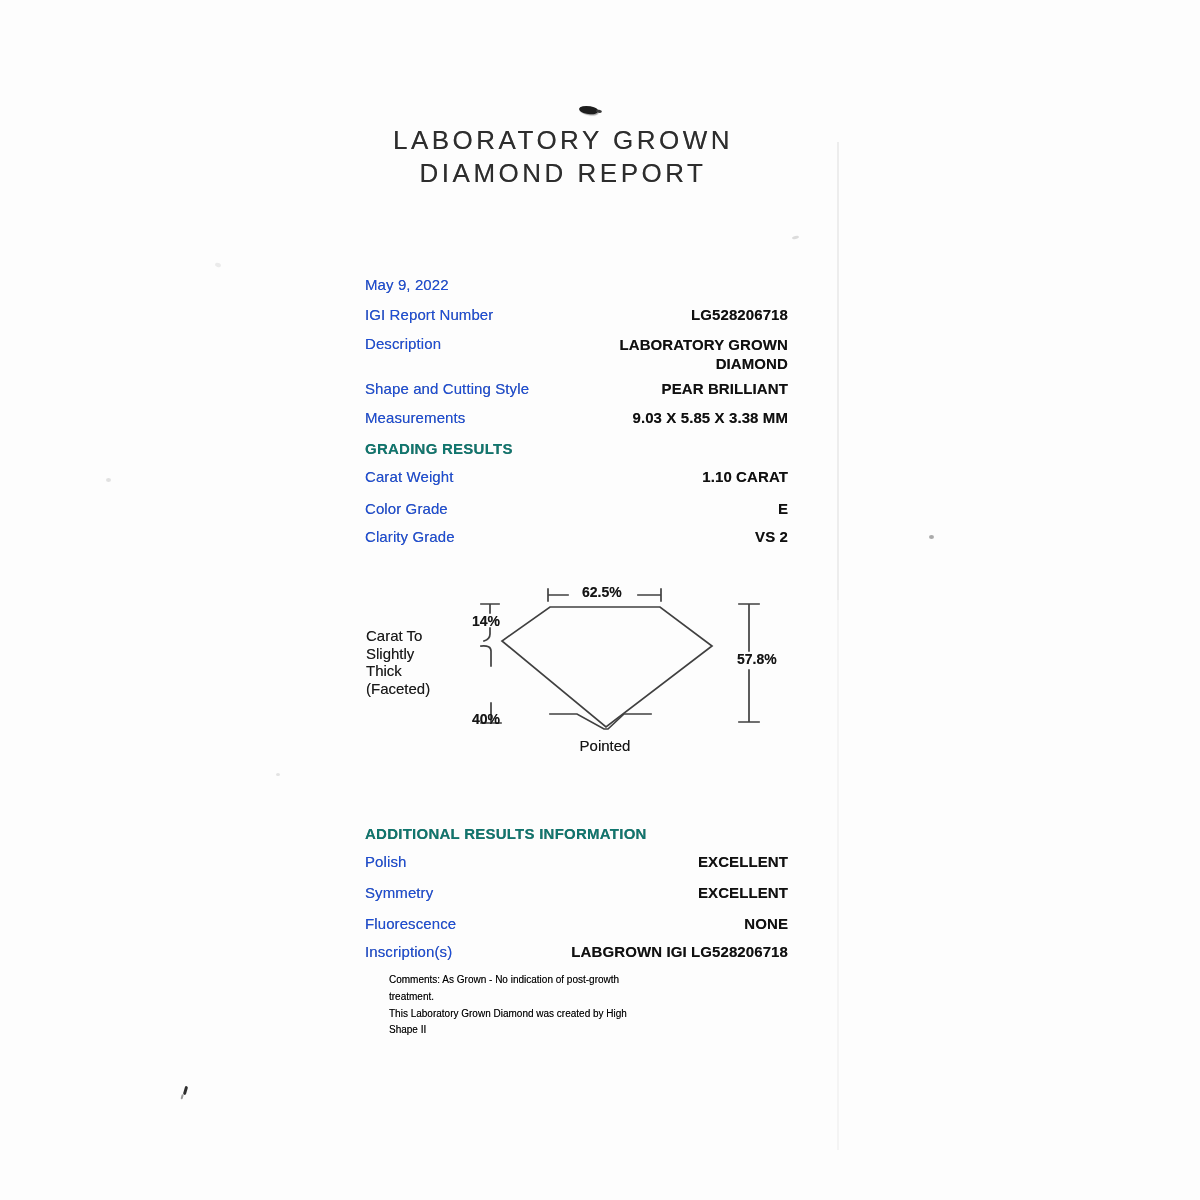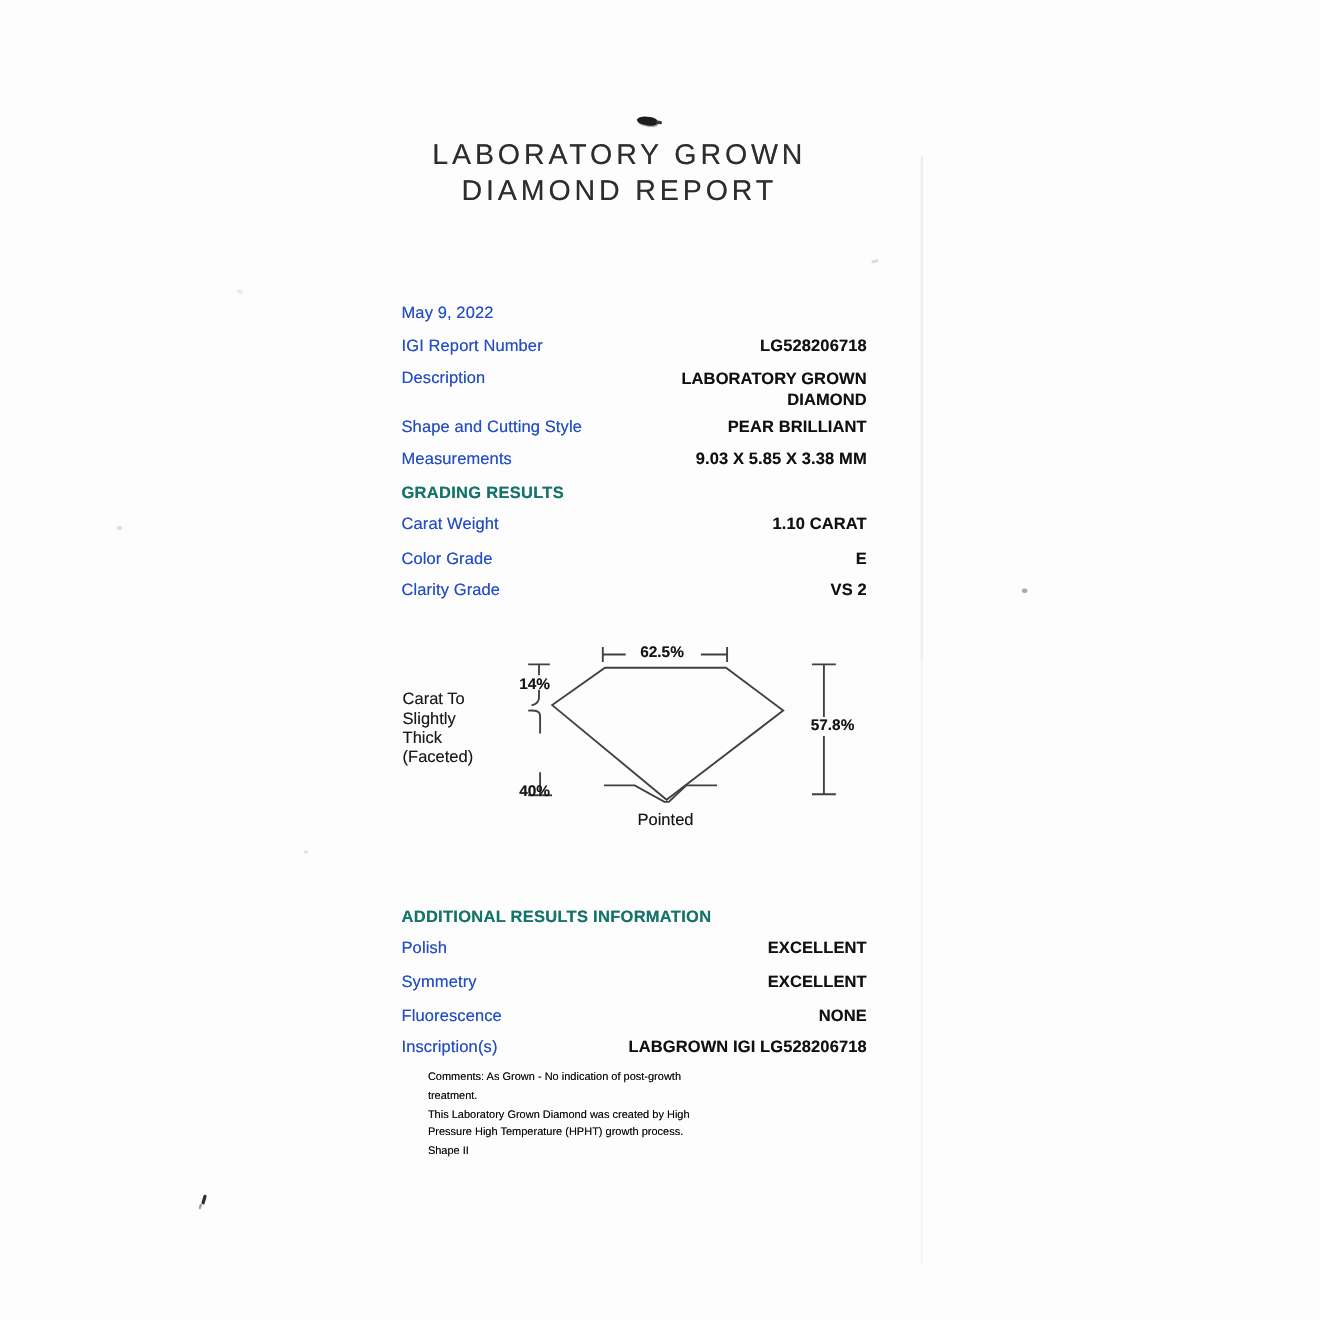--- a/index.html
+++ b/index.html
@@ -176,15 +176,14 @@
 
 <div class="row soft" style="top:943px">
   <span class="lbl">Inscription(s)</span>
   <span class="val">LABGROWN IGI LG528206718</span>
 </div>
 
 <div class="comments soft">
   <span>Comments: As Grown - No indication of post-growth</span>
   <span>treatment.</span>
   <span>This Laboratory Grown Diamond was created by High</span>
-  <span>Pressure High Temperature (HPHT) growth process.</span>
   <span>Shape II</span>
 </div>
 
 </body></html>

